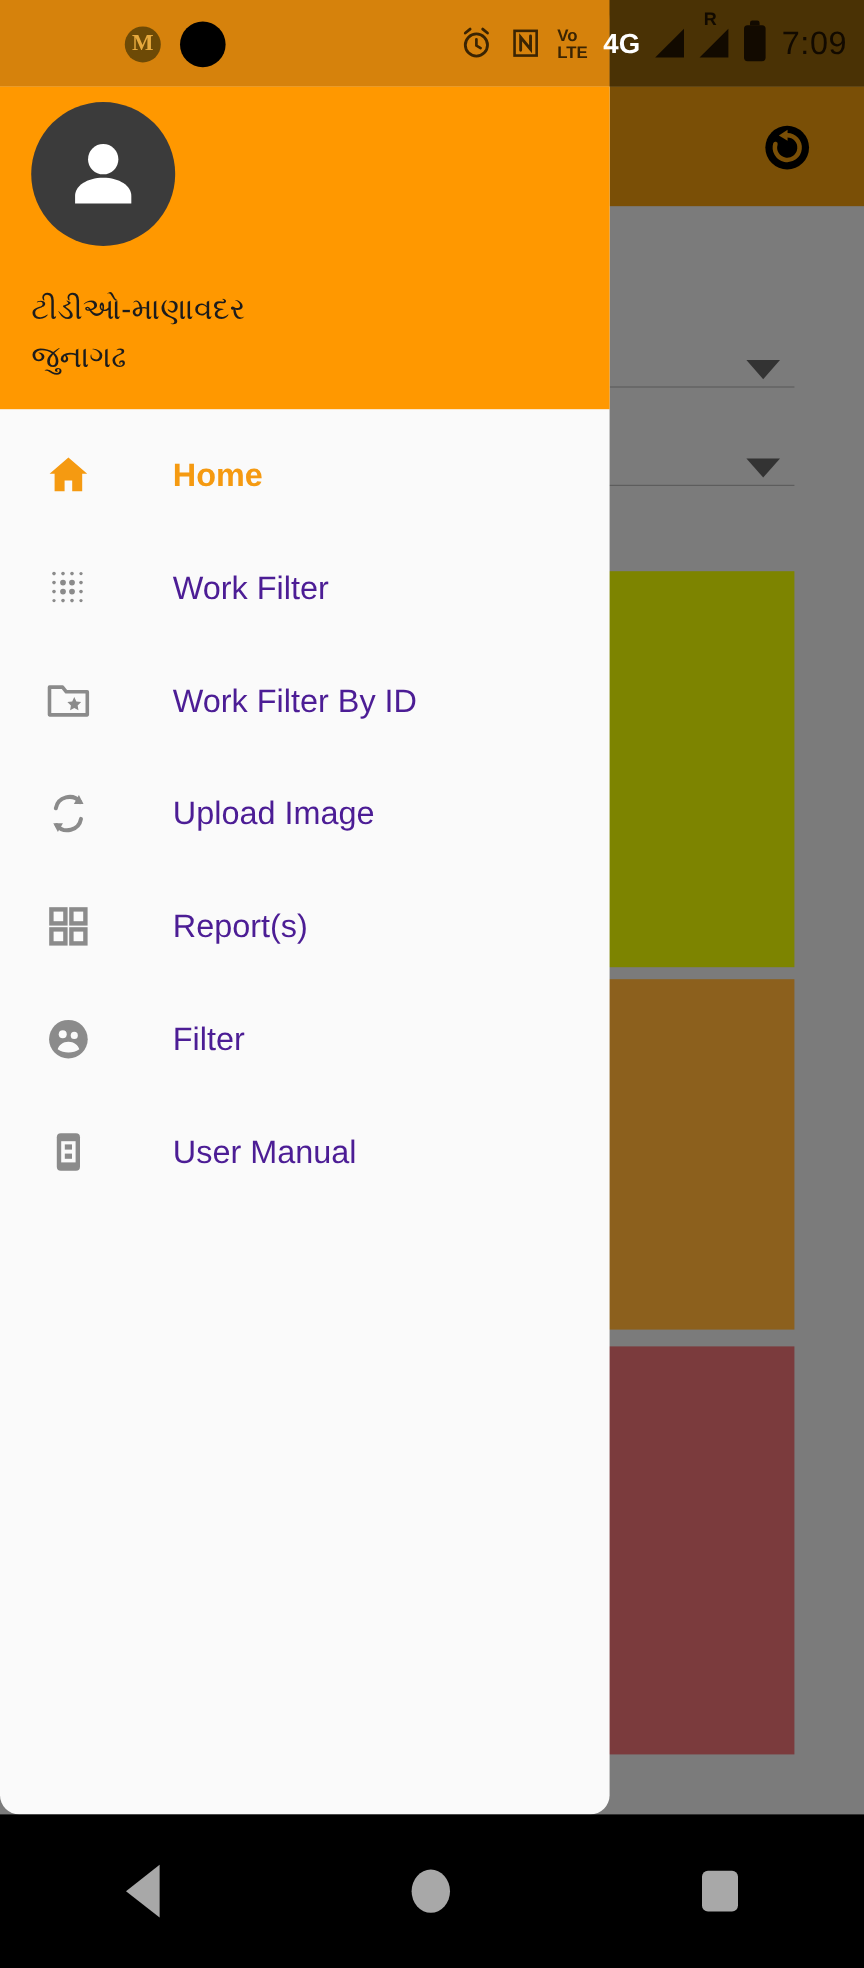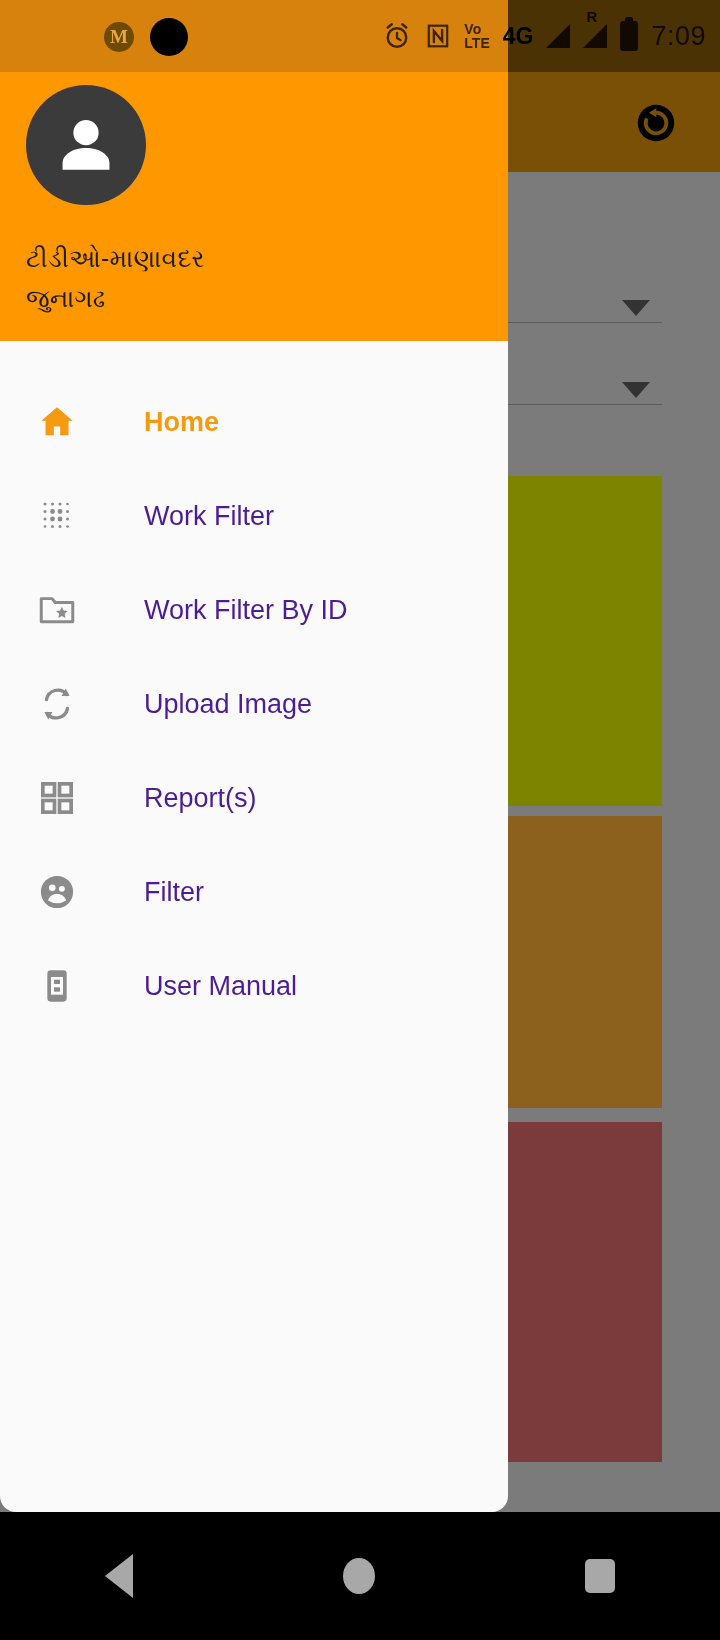--- a/index.html
+++ b/index.html
@@ -87,21 +87,21 @@
   }
   #profile-name {
     position:absolute; left:26px; top:172px;
     font-size:25px; color:#1c1c1c; letter-spacing:0.2px;
   }
   #profile-sub {
     position:absolute; left:26px; top:212px;
     font-size:25px; color:#1c1c1c;
   }
 
-  #drawer-menu { padding-top:34px; }
+  #drawer-menu { padding-top:8px; }
   .menu-item {
     height:94px;
     display:flex; align-items:center;
     padding-left:26px;
   }
   .menu-icon {
     width:62px; min-width:62px; height:52px;
     display:flex; align-items:center; justify-content:center;
   }
   .menu-label {
@@ -148,21 +148,21 @@
   .punch-hole { width:38px; height:38px; border-radius:50%; background:#000; }
   #sb-icons-right {
     position:absolute; right:14px; top:16px; height:40px;
     display:flex; align-items:center; gap:13px;
   }
   #sb-icons-right .sbi { display:flex; align-items:center; }
   .volte {
     display:flex; flex-direction:column; align-items:flex-start;
     font-size:14px; font-weight:700; line-height:14px; color:#3a2403;
   }
-  .net-4g { font-size:23px; font-weight:700; color:#000000; }
+  .net-4g { font-size:23px; font-weight:700; color:#ffffff; }
   .sig {
     width:0; height:0;
     border-left:24px solid transparent;
     border-bottom:24px solid #120a00;
   }
   .roam-wrap { position:relative; display:flex; align-items:flex-end; }
   .roam-r { position:absolute; top:-16px; left:3px; font-size:15px; font-weight:700; color:#120a00; }
   .battery {
     width:18px; height:30px; background:#120a00; border-radius:3px;
     position:relative;

